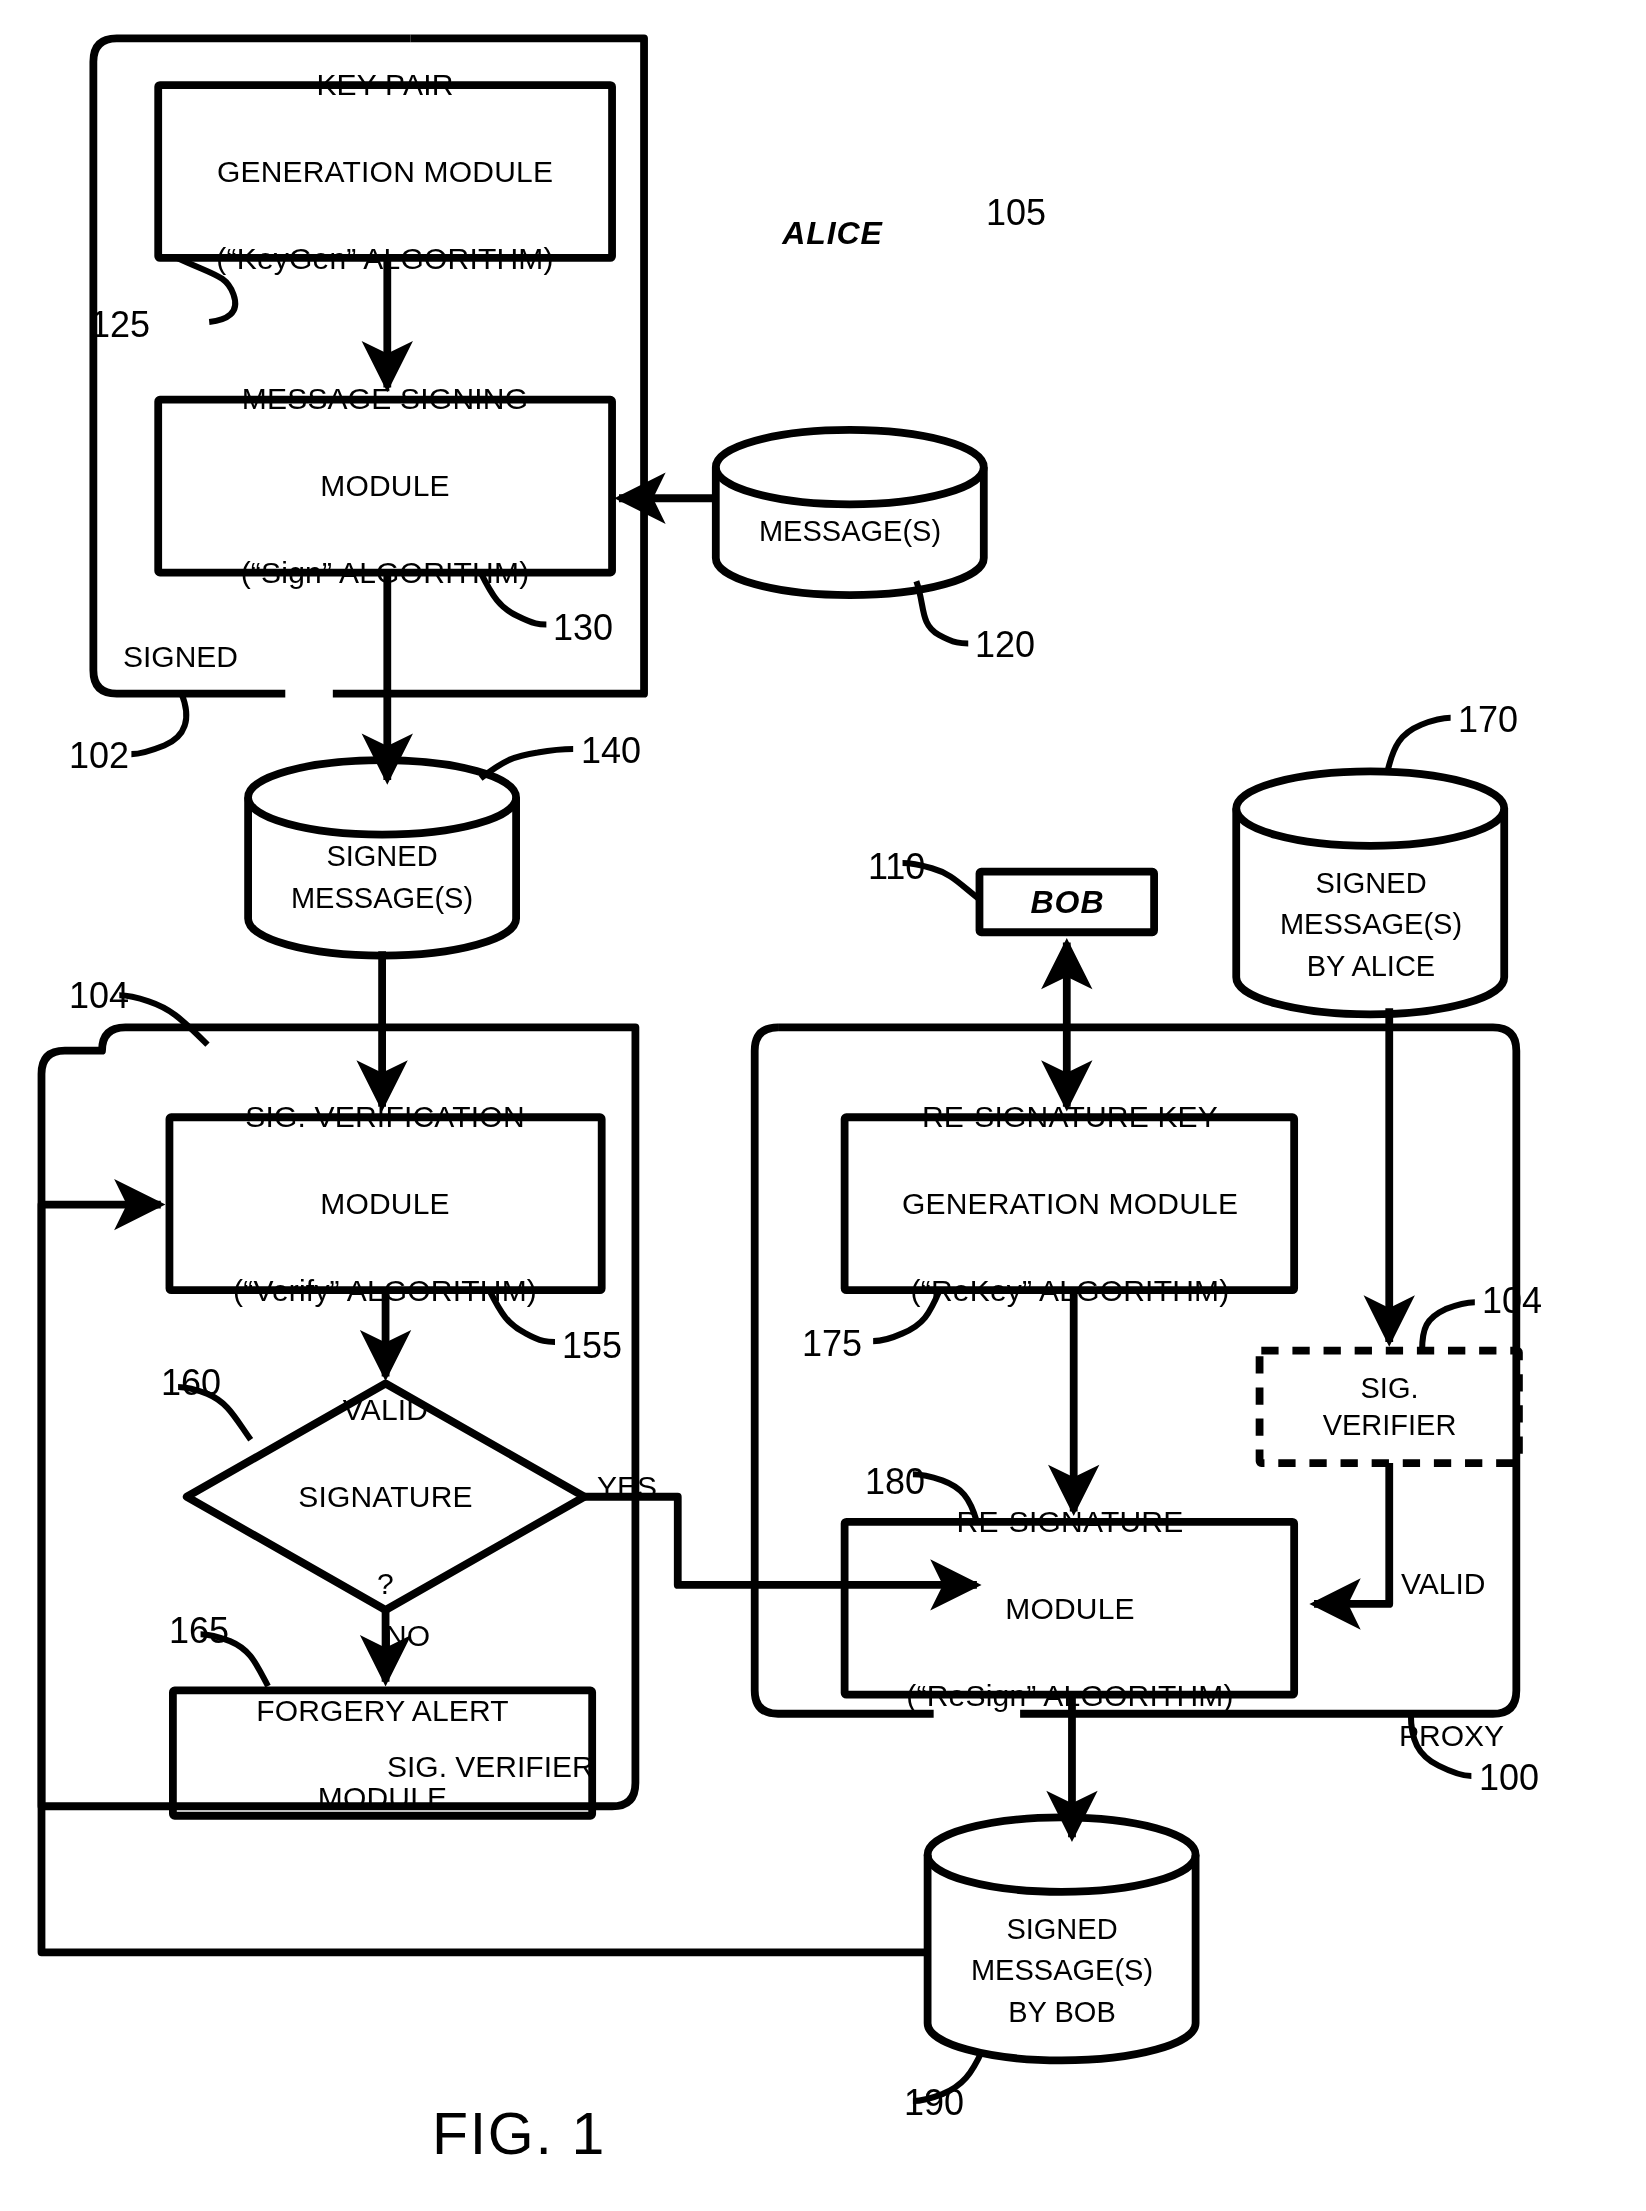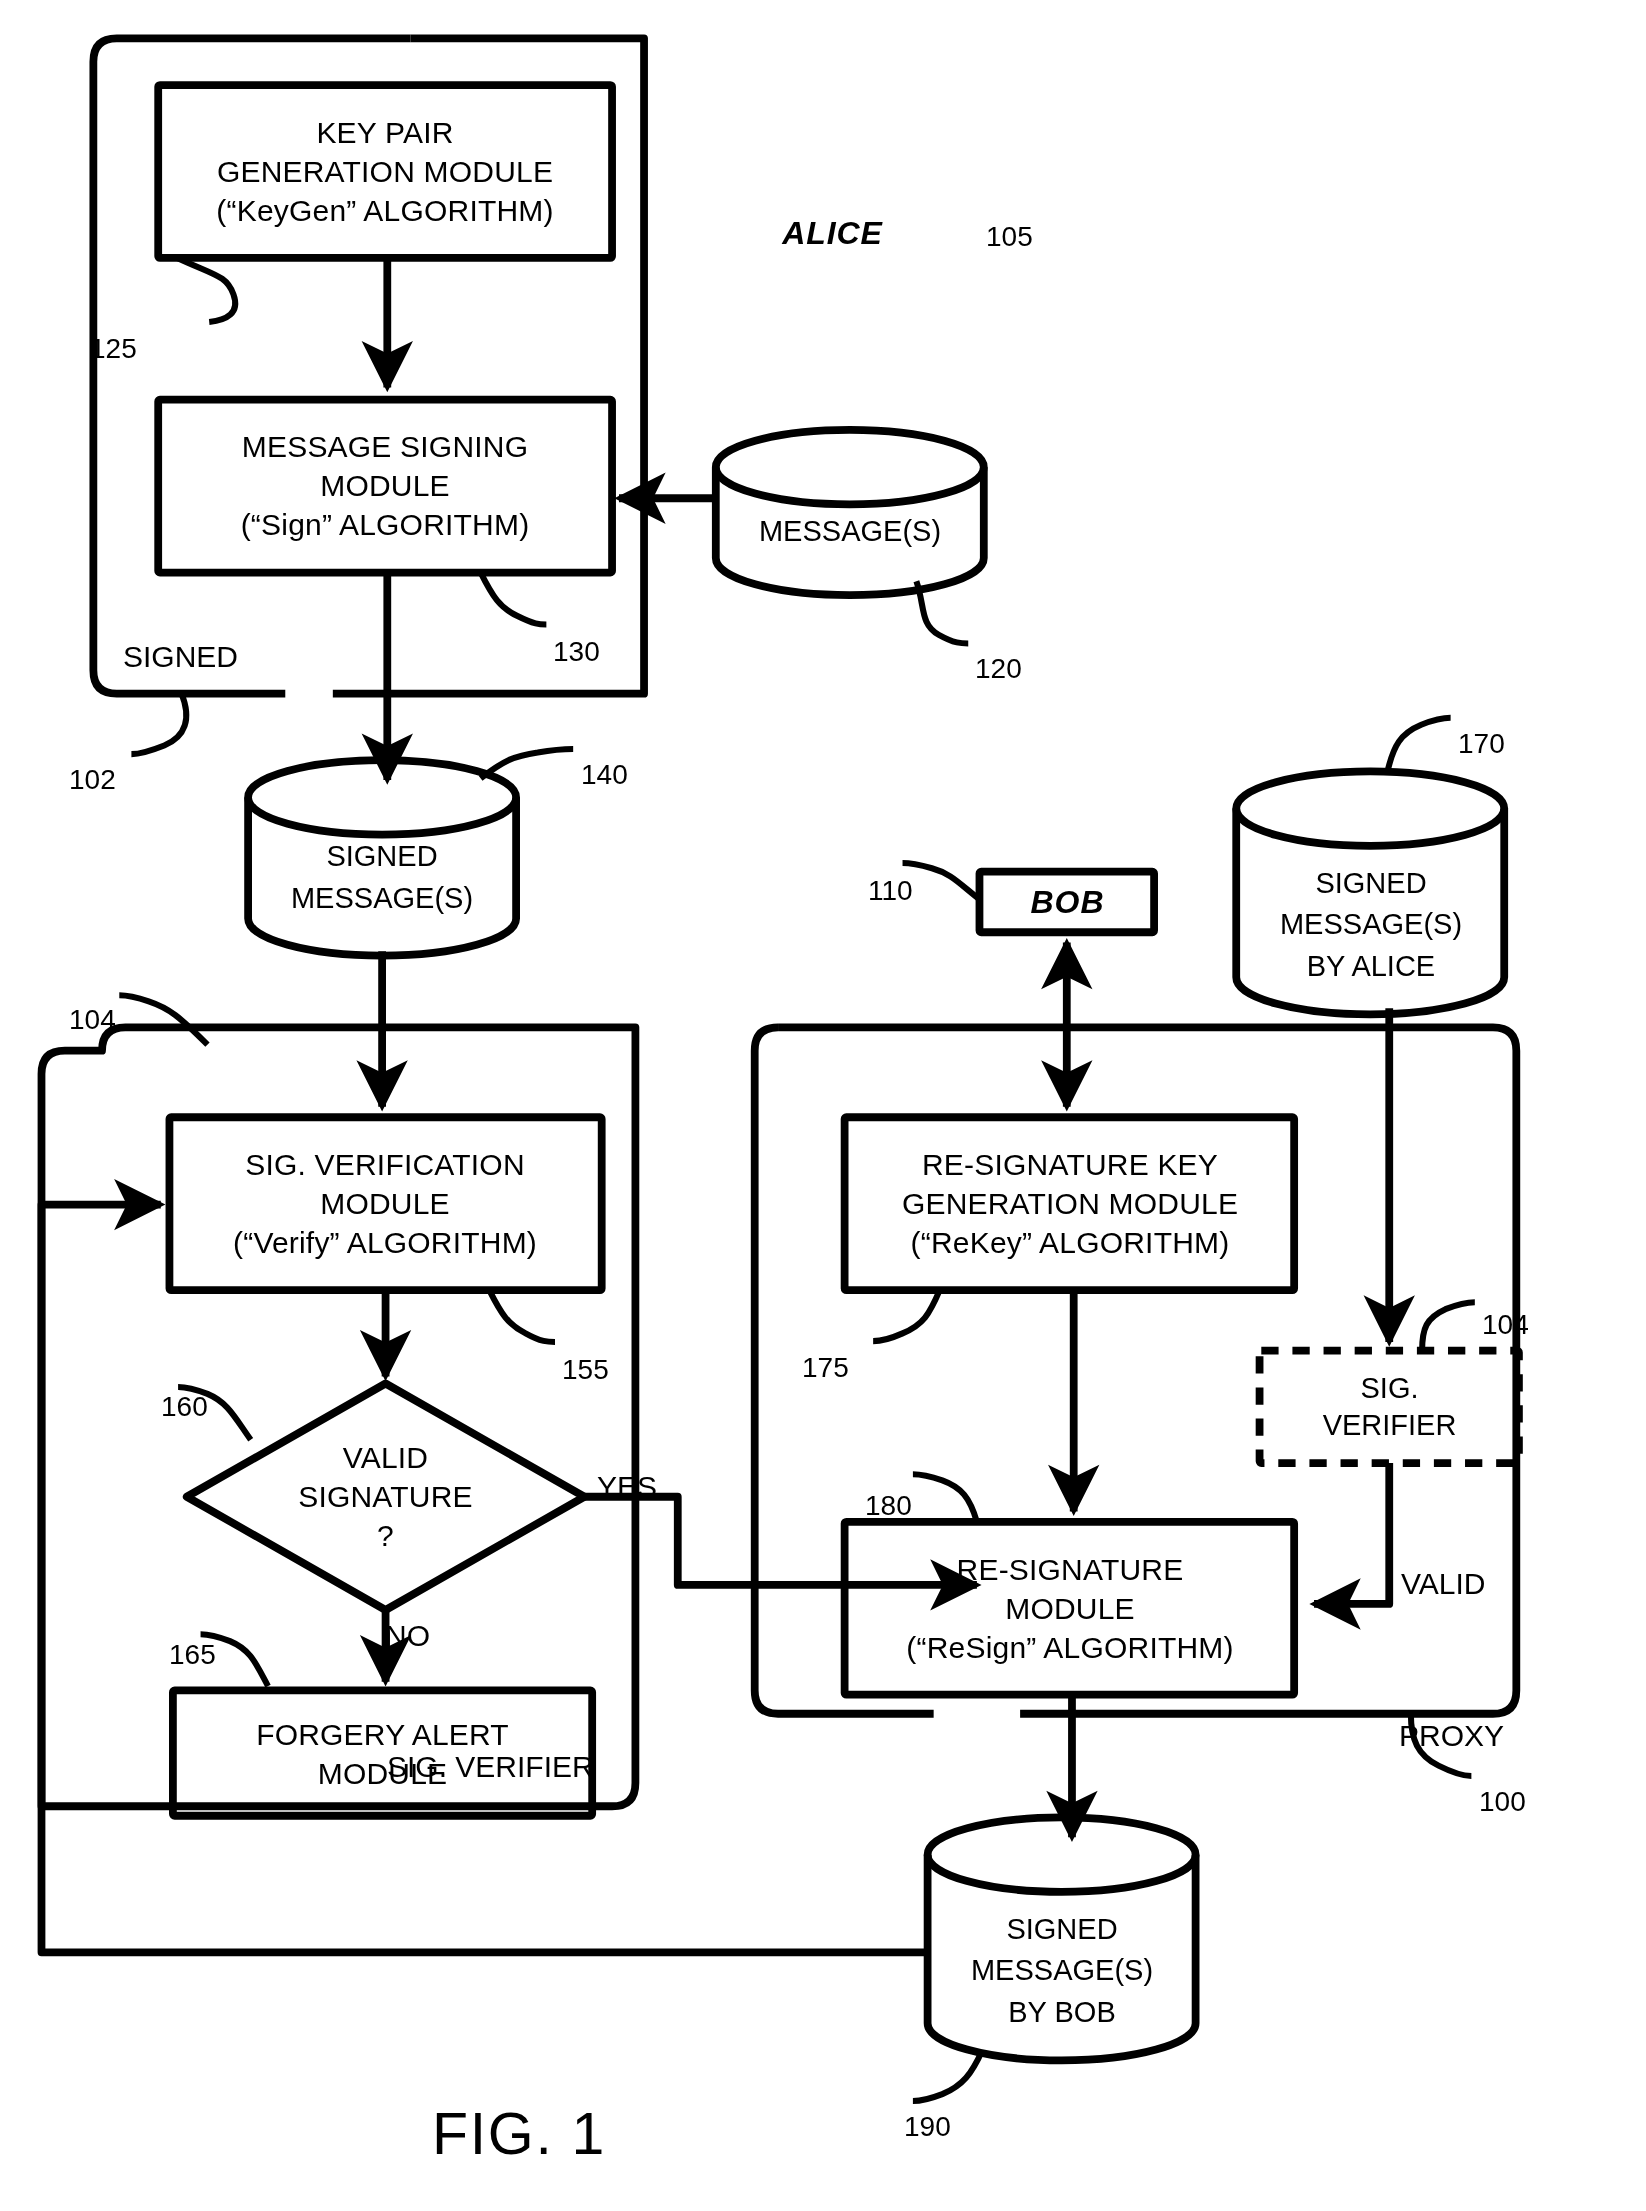--- a/index.html
+++ b/index.html
@@ -10,29 +10,30 @@
     overflow:hidden;
   }
   #stage{position:relative;width:1646px;height:2212px;}
   svg#art{position:absolute;left:0;top:0;width:1646px;height:2212px;}
   
   .boxtext{
     position:absolute;display:flex;flex-direction:column;
     align-items:center;justify-content:center;
     text-align:center;font-size:30px;line-height:1.30;
     letter-spacing:0.2px;
+    gap:48px;
   }
   .boxtext .ln{display:block;}
   .ital{}
   .cyltext{
     position:absolute;display:flex;flex-direction:column;
     align-items:center;justify-content:center;
     text-align:center;font-size:29px;line-height:1.42;
   }
-  .refnum{position:absolute;font-size:28px;letter-spacing:0px;margin-top:29px;}
+  .refnum{position:absolute;font-size:36px;letter-spacing:0px;}
   .grouplbl{position:absolute;font-size:30px;}
   .flowlbl{position:absolute;font-size:30px;}
   .entity{
     position:absolute;display:flex;align-items:center;justify-content:center;
     font-size:32px;font-weight:bold;font-style:italic;letter-spacing:0.9px;
   }
   .figlbl{position:absolute;font-size:59px;letter-spacing:1.7px;}
   .dashlbl{
     position:absolute;display:flex;flex-direction:column;
     align-items:center;justify-content:center;text-align:center;

